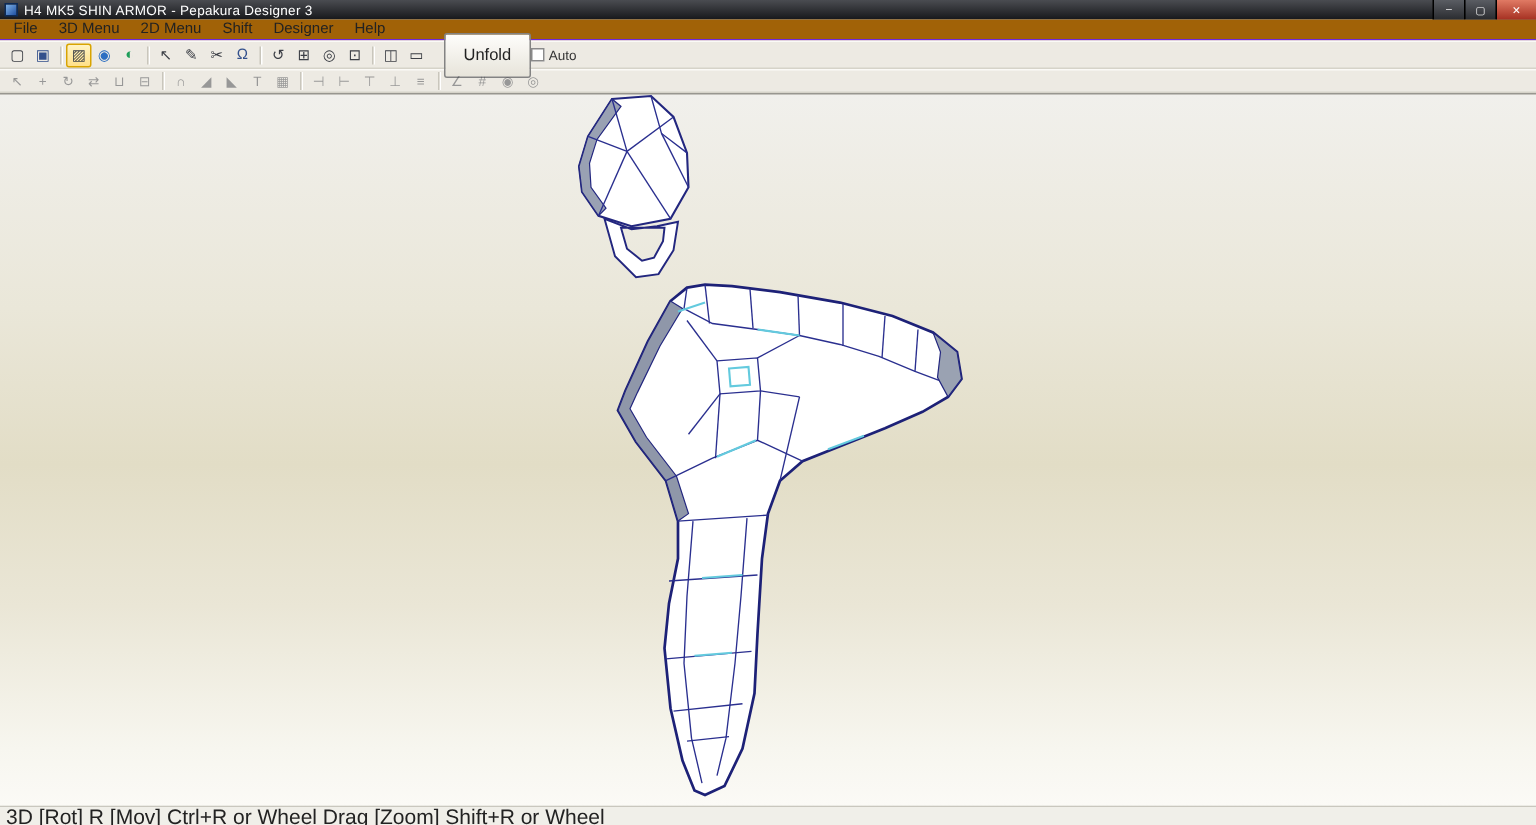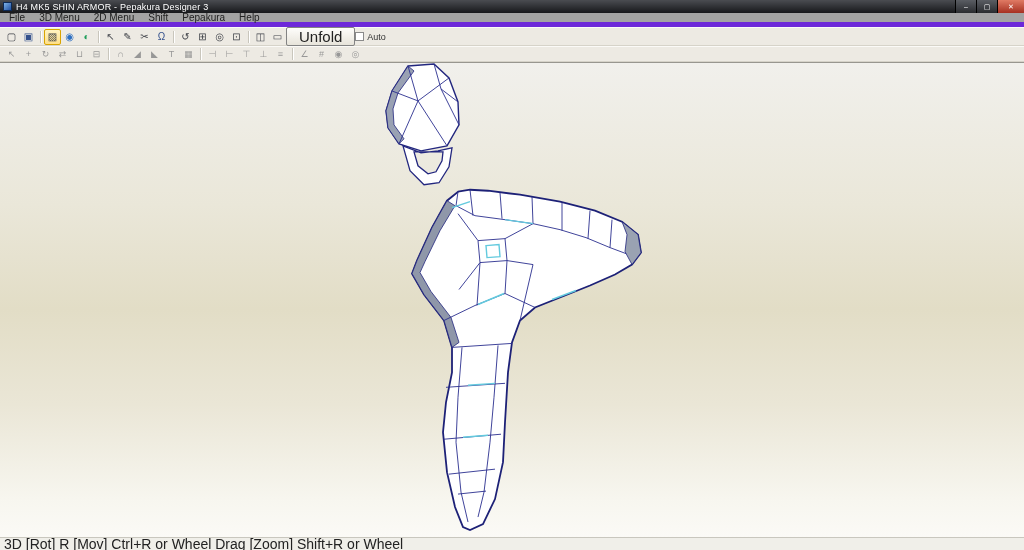--- a/index.html
+++ b/index.html
@@ -12,38 +12,38 @@
   .app-icon { width:9px; height:9px; margin:0 4px 0 3px;
     background:linear-gradient(135deg,#7fb3e8,#1f4fa0); border:1px solid #0d2a56; }
   .title-text { flex:1; white-space:nowrap; letter-spacing:.2px; }
   .win-btns { display:flex; height:13px; }
   .win-btn { width:21px; height:13px; display:flex; align-items:center; justify-content:center;
     font-size:7px; color:#fff; background:linear-gradient(#5a5d63,#2a2c30);
     border-left:1px solid #000; }
   .win-btn.close { width:27px; background:linear-gradient(#e07a64,#a63122); }
 
   
-  .menubar { height:14px; background:#a3a3a3; display:flex; align-items:center;
-    font-size:10px; color:#222; border-bottom:5px solid #6d28d9; padding-left:2px; }
+  .menubar { height:14px; background:#a16207; display:flex; align-items:center;
+    font-size:10px; color:#222; border-bottom:1px solid #6d28d9; padding-left:2px; }
   .menu-item { padding:0 7px; line-height:14px; }
 
   
   .toolbar { background:#edeae3; display:flex; align-items:center; padding:0 3px;
     border-top:1px solid #fbfaf7; border-bottom:1px solid #d6d3c9; }
   .tb1 { height:19px; }
   .tb2 { height:16px; }
   .tbtn { width:17px; height:16px; display:flex; align-items:center; justify-content:center;
     font-size:10px; color:#3c3f46; border:1px solid transparent; border-radius:2px; }
   .tb2 .tbtn { height:14px; font-size:9px; opacity:.48; }
   .tbtn.c-blue { color:#2d6fc2; }
   .tbtn.c-green { color:#1e9e5a; }
   .tbtn.c-navy { color:#33508c; }
   .tbtn.active { background:linear-gradient(#fff3c2,#ffe089); border:1px solid #d9a400; }
   .sep { width:1px; height:12px; background:#c9c6bc; box-shadow:1px 0 0 #ffffff; margin:0 3px; }
-  .unfold-btn { height:19px; padding:0 12px; font-size:15px; color:#222;
+  .unfold-btn { margin-left:10px; height:30px; padding:0 12px; font-size:11px; color:#222;
     background:linear-gradient(#fefdfb,#e7e4da); border:1px solid #838383; border-radius:2px;
     display:flex; align-items:center; }
   .auto-wrap { display:flex; align-items:center; margin-left:0; gap:3px; font-size:9px; color:#333; }
   .checkbox { width:9px; height:9px; background:#fff; border:1px solid #8a8a8a; }
 
   
   .viewport { position:relative; height:475px; border-top:1px solid #98968f;
     background:linear-gradient(180deg,#f1f0ec 0%, #eae7d9 30%, #e2ddc6 52%,
       #eae6d6 72%, #f7f6ef 92%, #fbfaf6 100%); }
   .viewport svg { position:absolute; inset:0; width:100%; height:100%; }
@@ -63,21 +63,21 @@
     <div class="win-btn">▢</div>
     <div class="win-btn close">✕</div>
   </div>
 </div>
 
 <div class="menubar">
   <div class="menu-item">File</div>
   <div class="menu-item">3D Menu</div>
   <div class="menu-item">2D Menu</div>
   <div class="menu-item">Shift</div>
-  <div class="menu-item">Pepakura</div>
+  <div class="menu-item">Designer</div>
   <div class="menu-item">Help</div>
 </div>
 
 <div class="toolbar tb1">
   <div class="tbtn">▢</div>
   <div class="tbtn c-navy">▣</div>
   <div class="sep"></div>
   <div class="tbtn active">▨</div>
   <div class="tbtn c-blue">◉</div>
   <div class="tbtn c-green">◐</div>

